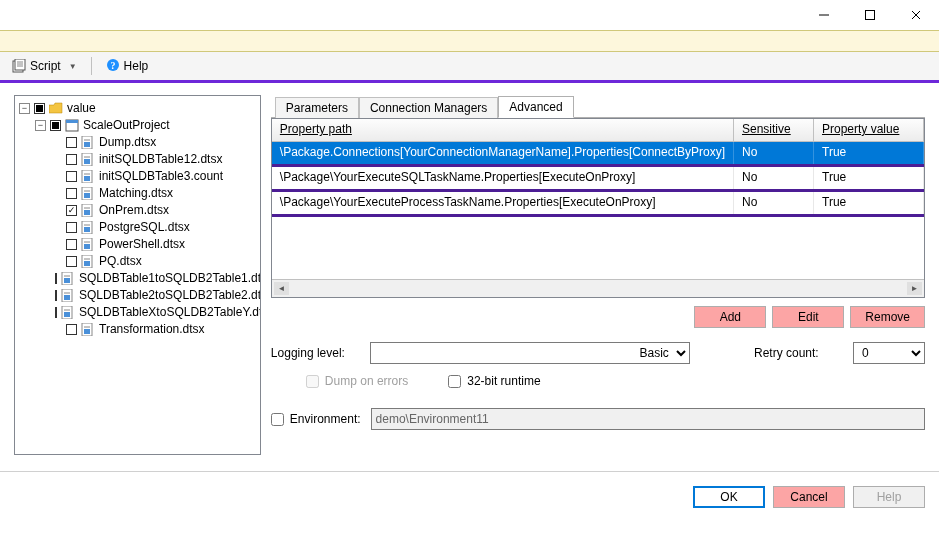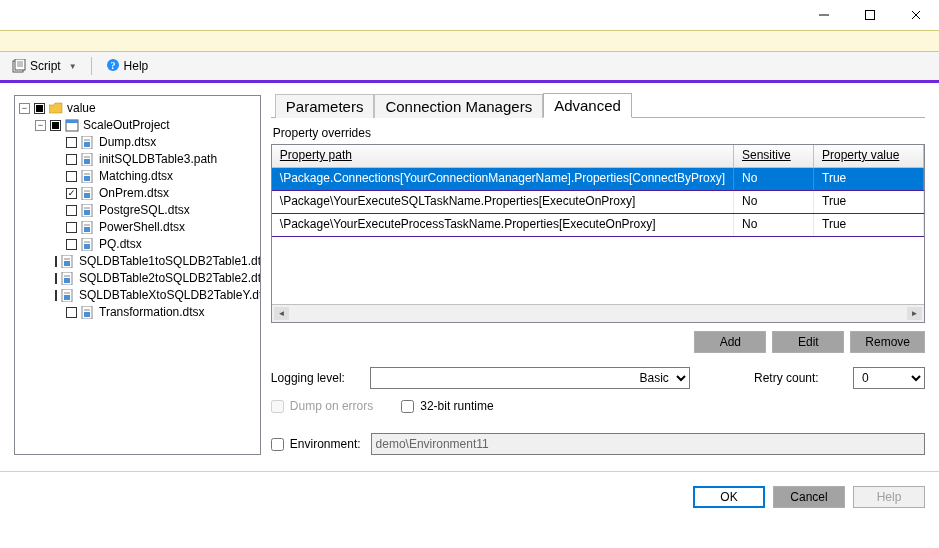--- a/index.html
+++ b/index.html
@@ -163,21 +163,21 @@
     height: 22px;
     border-bottom: 1px solid #b0b0b0;
     padding-left: 4px;
     gap: 0;
   }
   .tab {
     padding: 3px 10px;
     border: 1px solid #b0b0b0;
     border-bottom: none;
     background: #f0f0f0;
-    font-size: 15px;
+    font-size: 12px;
     position: relative;
     top: 1px;
   }
   .tab.inactive {
     background: #f4f4f4;
     border-color: #c0c0c0;
   }
   .tab.active {
     background: #fff;
     border-bottom: 1px solid #fff;
@@ -204,21 +204,21 @@
     height: 22px;
   }
   .grid-head .cell {
     border-right: 1px solid #c0c0c0;
     padding: 3px 8px;
     box-sizing: border-box;
     text-decoration: underline;
   }
   .grid-row {
     height: 22px;
-    border-bottom: 1px solid #4c1d95;
+    border-bottom: 3px solid #4c1d95;
   }
   .grid-row .cell {
     padding: 3px 8px;
     box-sizing: border-box;
     border-right: 1px solid #e8e8e8;
     overflow: hidden;
     text-overflow: ellipsis;
     white-space: nowrap;
   }
   .grid-row.selected {
@@ -255,21 +255,21 @@
   .btn-row {
     display: flex;
     justify-content: flex-end;
     gap: 6px;
     margin-top: 8px;
   }
   .btn {
     min-width: 72px;
     height: 22px;
     border: 1px solid #adadad;
-    background: #a3a3a3;
+    background: #fca5a5;
     font-family: inherit;
     font-size: 12px;
     padding: 0 14px;
   }
 
   .form-row {
     display: flex;
     align-items: center;
     margin-top: 14px;
     gap: 4px;
@@ -416,21 +416,33 @@
                 </li>
                 <li>
                   <div class="row">
                     <span class="expander blank"></span>
                     <span class="chk"></span>
                     <span class="pkg-icon"><svg width="14" height="13" viewBox="0 0 14 13">
                         <rect x="1" y="0" width="10" height="13" fill="#fff" stroke="#888"></rect>
                         <rect x="3" y="6" width="6" height="5" fill="#4a90d9"></rect>
                         <path d="M3 4 h6" stroke="#888"></path>
                       </svg></span>
-                    <span>initSQLDBTable3.path</span>
+                    <span>initSQLDBTable12.dtsx</span>
+                  </div>
+                </li>
+                <li>
+                  <div class="row">
+                    <span class="expander blank"></span>
+                    <span class="chk"></span>
+                    <span class="pkg-icon"><svg width="14" height="13" viewBox="0 0 14 13">
+                        <rect x="1" y="0" width="10" height="13" fill="#fff" stroke="#888"></rect>
+                        <rect x="3" y="6" width="6" height="5" fill="#4a90d9"></rect>
+                        <path d="M3 4 h6" stroke="#888"></path>
+                      </svg></span>
+                    <span>initSQLDBTable3.count</span>
                   </div>
                 </li>
                 <li>
                   <div class="row">
                     <span class="expander blank"></span>
                     <span class="chk"></span>
                     <span class="pkg-icon"><svg width="14" height="13" viewBox="0 0 14 13">
                         <rect x="1" y="0" width="10" height="13" fill="#fff" stroke="#888"></rect>
                         <rect x="3" y="6" width="6" height="5" fill="#4a90d9"></rect>
                         <path d="M3 4 h6" stroke="#888"></path>
@@ -541,21 +553,20 @@
       </ul>
   </div>
 
   <div class="right-panel">
     <div class="tabs" id="tabs">
         <div class="tab inactive">Parameters</div>
         <div class="tab inactive">Connection Managers</div>
         <div class="tab active">Advanced</div>
       </div>
 
-    <div class="section-label">Property overrides</div>
 
     <div class="grid">
       <div class="grid-head">
         <div class="cell c-path">Property path</div>
         <div class="cell c-sens">Sensitive</div>
         <div class="cell c-val">Property value</div>
       </div>
       <div class="grid-body" id="grid-body">
           <div class="grid-row selected">
             <div class="cell c-path">\Package.Connections[YourConnectionManagerName].Properties[ConnectByProxy]</div>
@@ -590,21 +601,21 @@
       <select class="logging">
         <option>Basic</option>
       </select>
       <div class="spacer"></div>
       <label>Retry count:</label>
       <select class="retry">
         <option>0</option>
       </select>
     </div>
 
-    <div class="form-row" style="margin-top:10px; gap:28px;">
+    <div class="form-row" style="margin-top:10px; gap:40px;margin-left:35px;">
       <span class="chkbox disabled">
         <input type="checkbox" disabled="" style="">
         <span>Dump on errors</span>
       </span>
       <span class="chkbox">
         <input type="checkbox" style="">
         <span>32-bit runtime</span>
       </span>
     </div>
 

